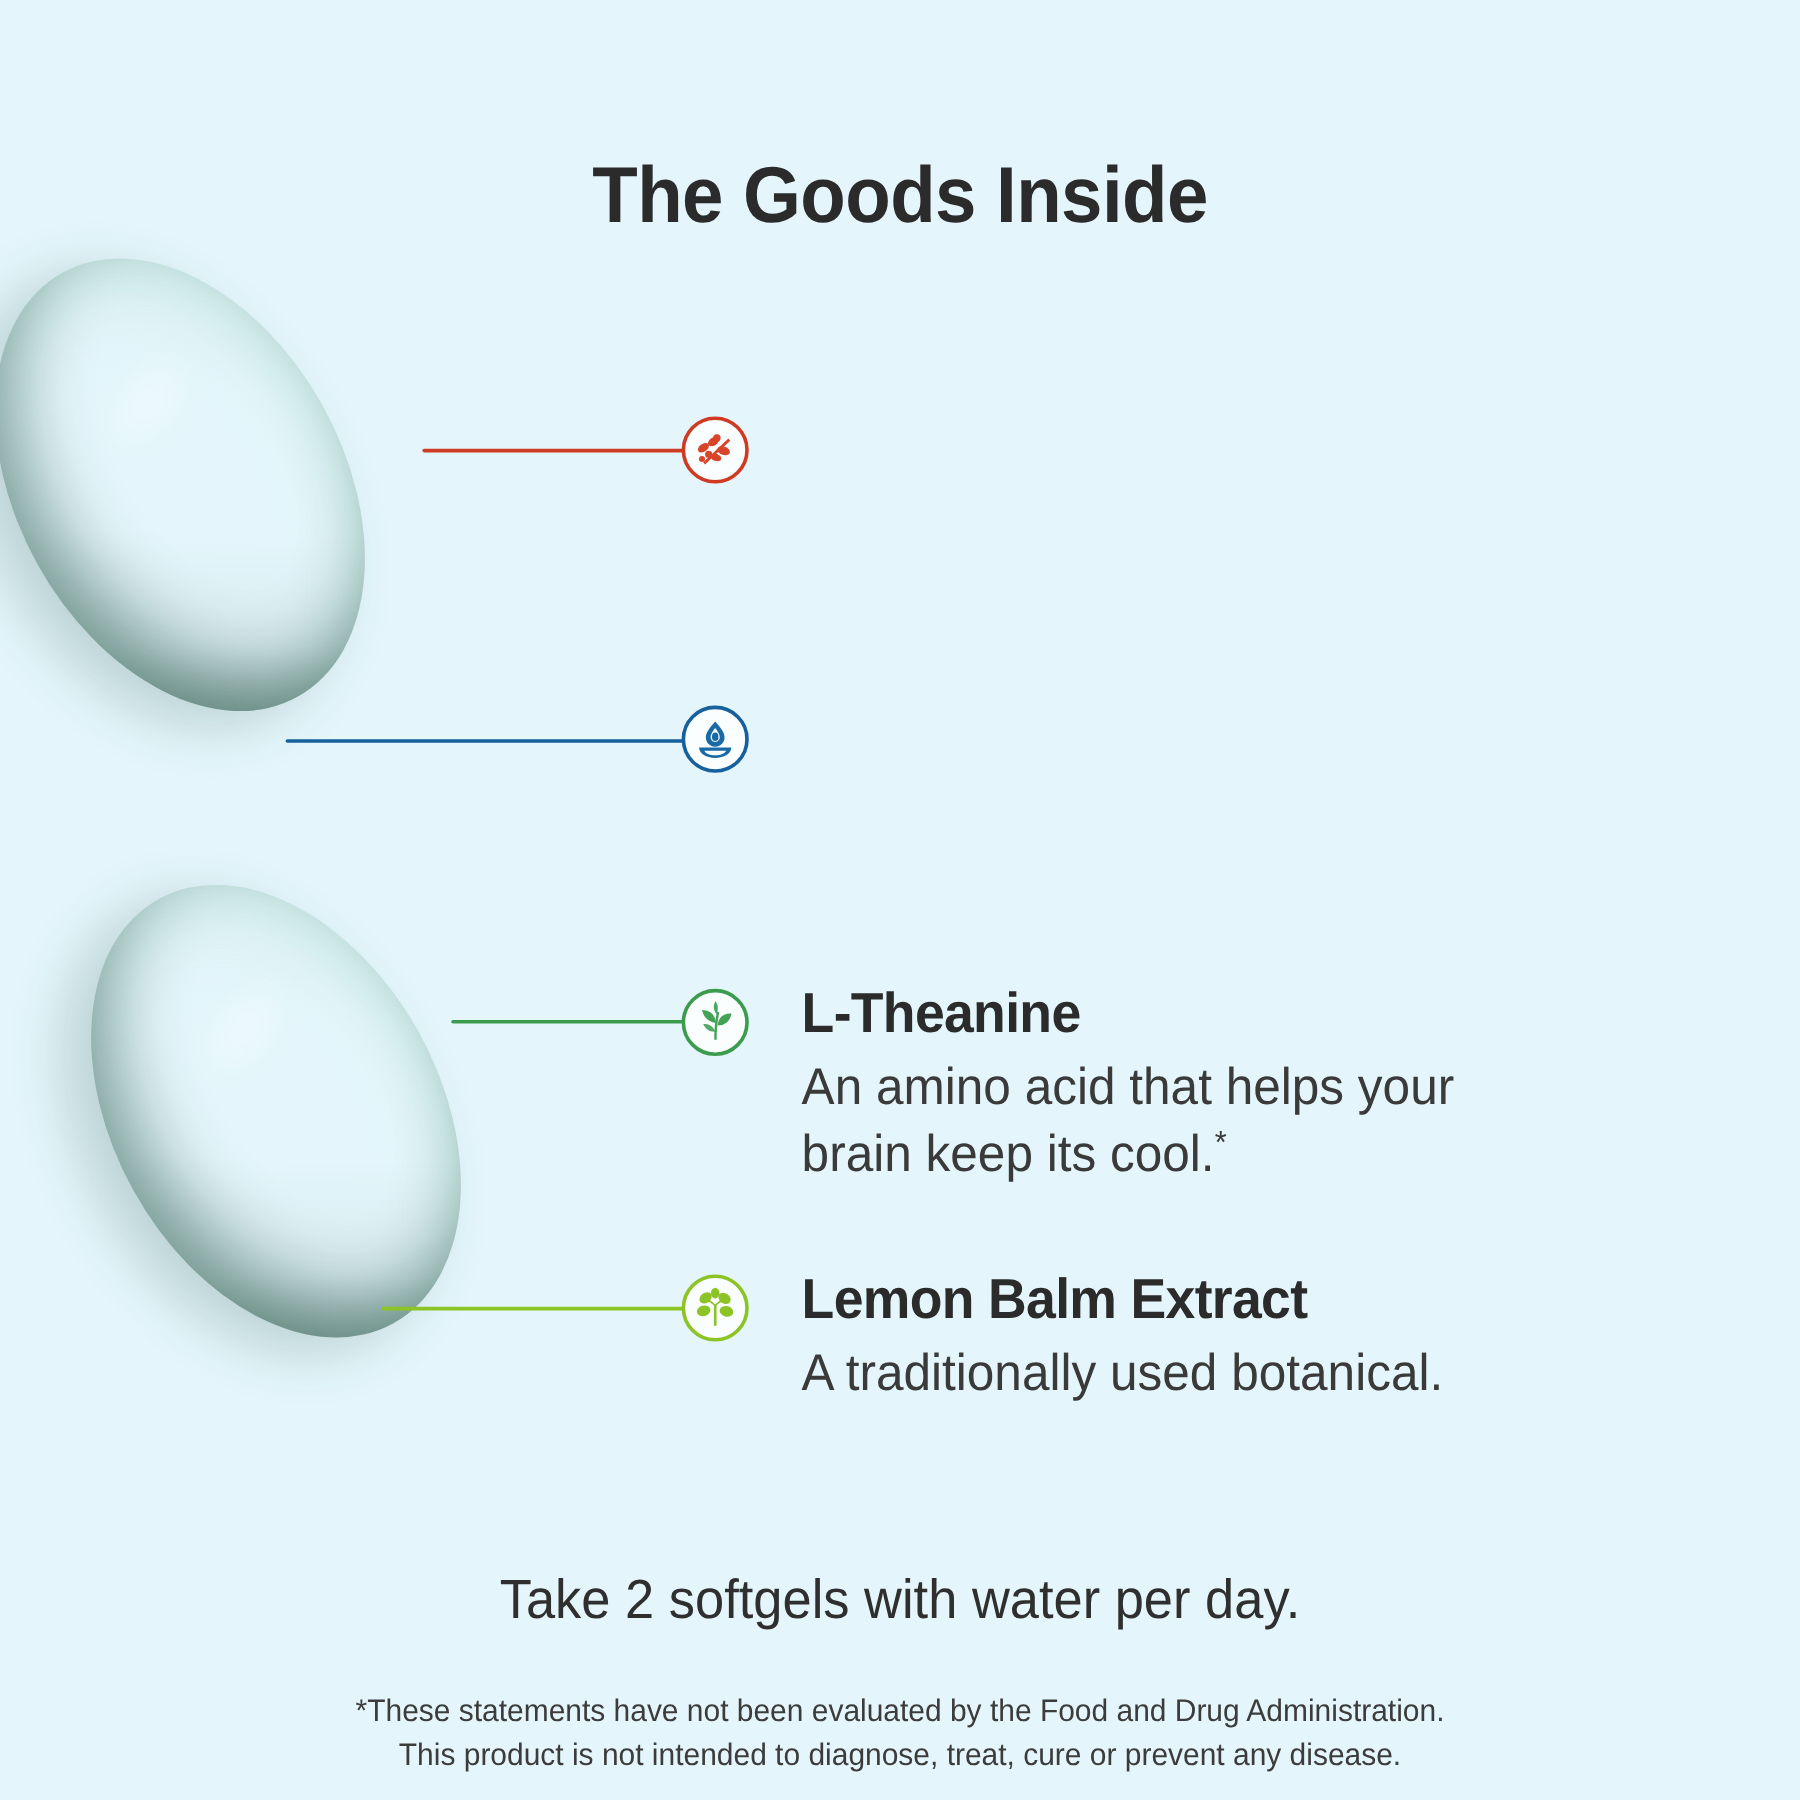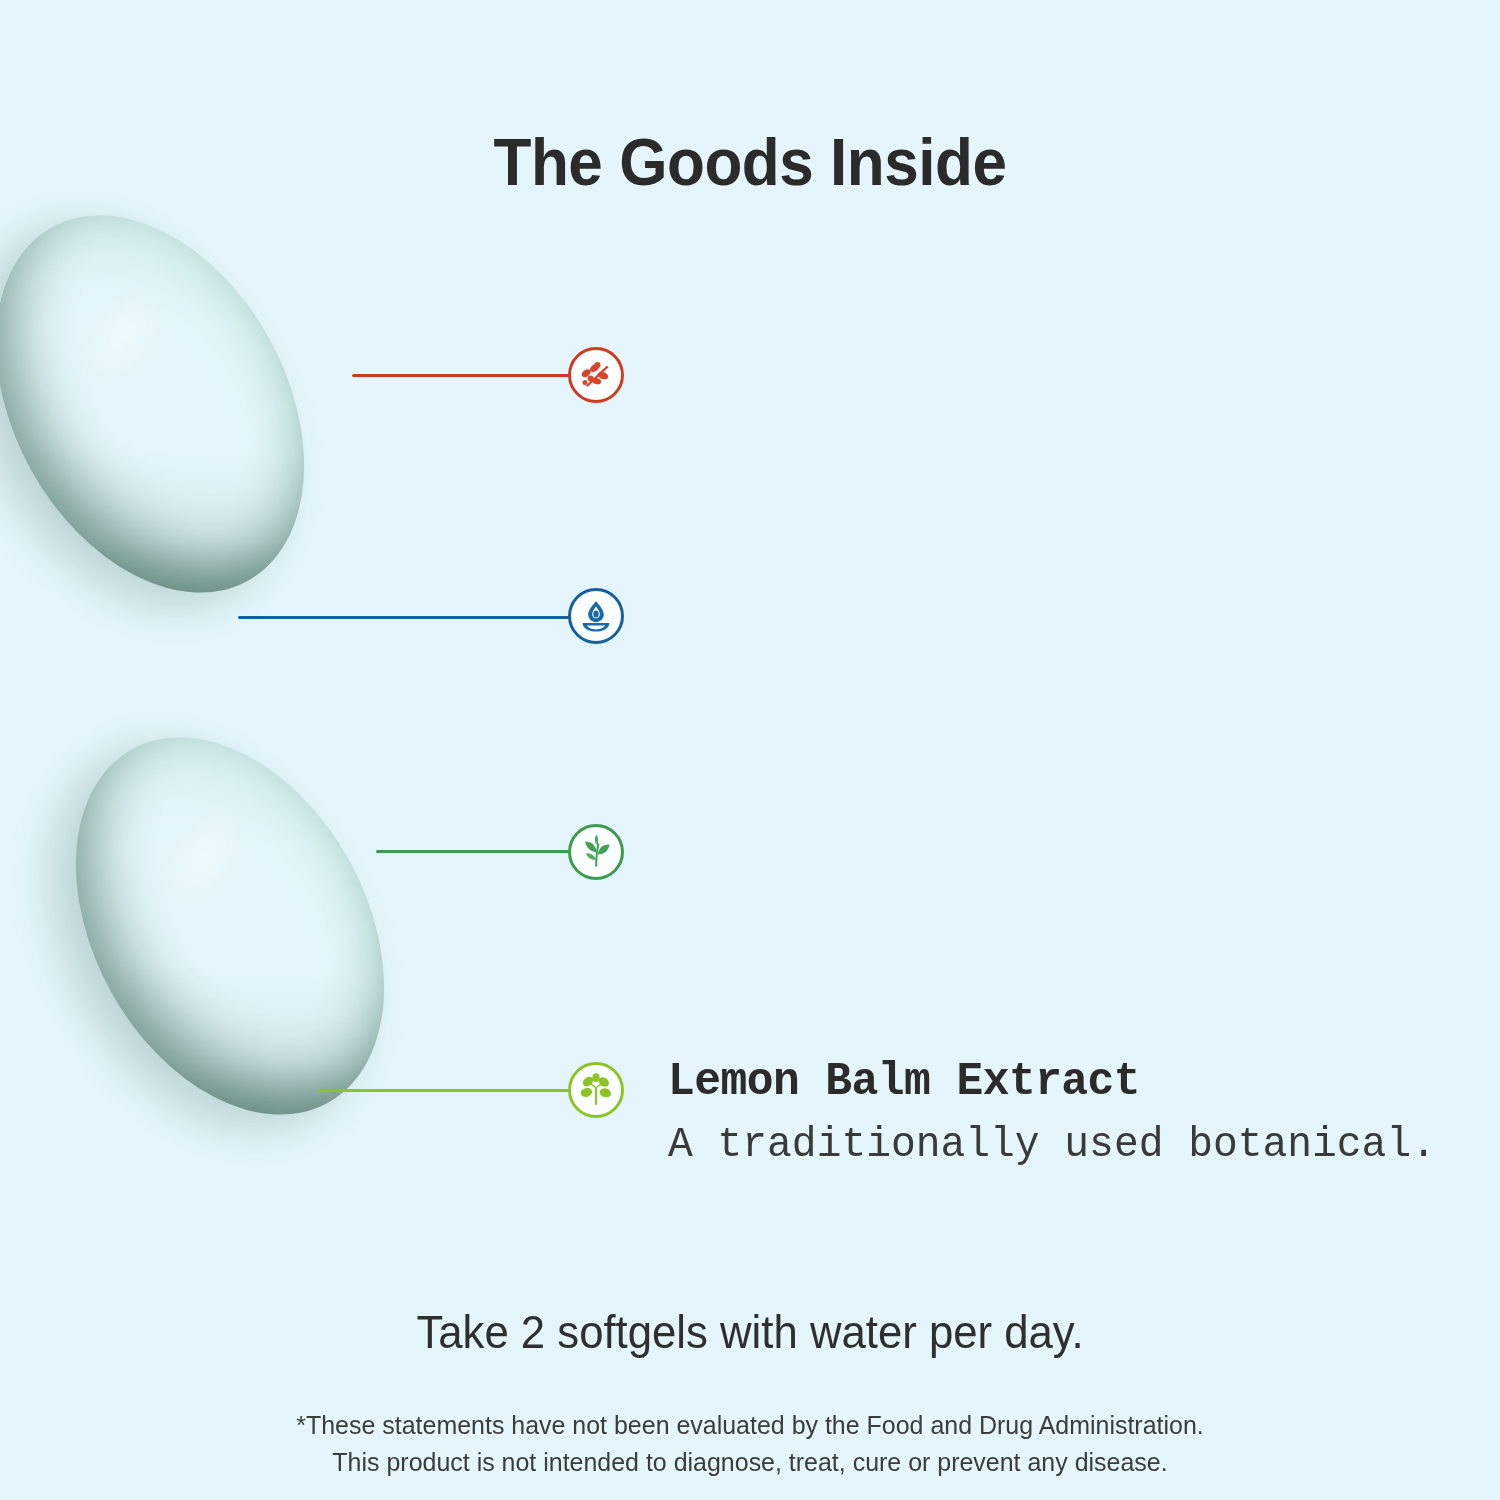--- a/index.html
+++ b/index.html
@@ -230,22 +230,26 @@
         <ellipse cx="28.4" cy="21.8" rx="5.8" ry="4.4" transform="rotate(16 28.4 21.8)"></ellipse>
         <ellipse cx="19" cy="6.6" rx="3.6" ry="4.4"></ellipse>
         <path d="M18.6 17.4 C15.8 15.0, 13.4 13.6, 10.6 12.6 L11.4 11.0 C14.4 12.2, 16.8 13.8, 19.4 16.4 Z"></path>
         <path d="M19.4 17.4 C22.2 15.0, 24.6 13.6, 27.4 12.6 L26.6 11.0 C23.6 12.2, 21.2 13.8, 18.6 16.4 Z"></path>
       </g>
     </svg>
   </div>
 
 
 
-
-  <div class="ingredient" style="top:1058px;font-family:Liberation Mono, monospace;">
+  <div class="ingredient" style="top:820px;">
+    <div class="ing-name">L-Theanine</div>
+    <div class="ing-desc" style="max-width:640px;"><span>An amino acid that helps your brain keep its cool.</span><sup>*</sup></div>
+  </div>
+
+  <div class="ingredient" style="top:1058px;">
     <div class="ing-name">Lemon Balm Extract</div>
     <div class="ing-desc" style="max-width:800px;"><span>A traditionally used botanical.</span></div>
   </div>
 
   <div id="dosage">Take 2 softgels with water per day.</div>
   <div id="disclaimer">
     <div>*These statements have not been evaluated by the Food and Drug Administration.</div>
     <div>This product is not intended to diagnose, treat, cure or prevent any disease.</div>
   </div>
 

